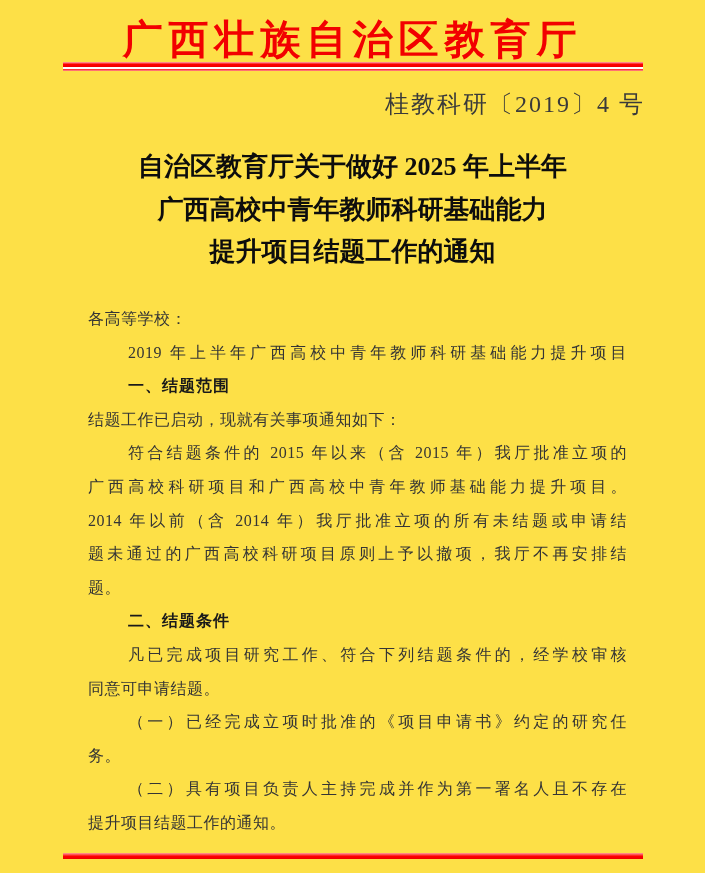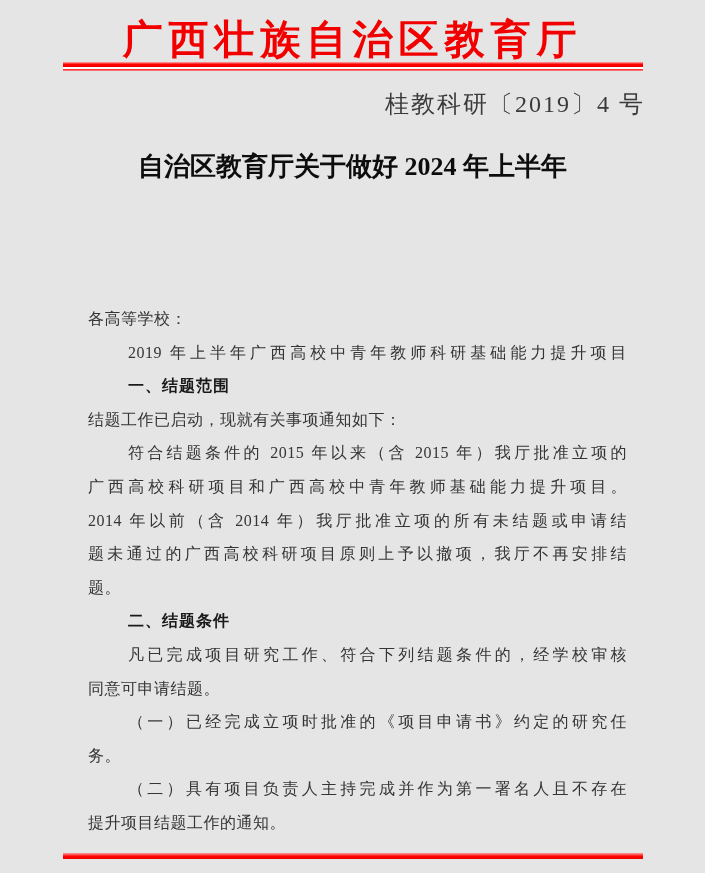--- a/index.html
+++ b/index.html
@@ -1,20 +1,20 @@
 <!DOCTYPE html>
 <html><head>
 <meta charset="utf-8">
 <style>
   html, body { margin: 0; padding: 0; background: #ffffff; }
   .page {
     position: relative;
     width: 705px;
     height: 873px;
-    background: #e5e5e5;
+    background: #fde047;
     font-family: "Liberation Serif", serif;
     overflow: hidden;
   }
 
   
   .agency {
     position: absolute;
     top: 12px; left: 0; right: 0;
     text-align: center;
     font-size: 40px;
@@ -88,21 +88,23 @@
 
   <div class="divider-top">
     <div class="bar-thick"></div>
     <div class="bar-gap"></div>
     <div class="bar-thin"></div>
   </div>
 
   <div class="doc-number">桂教科研〔2019〕4 号</div>
 
   <div class="doc-title">
-    <div class="title-line">自治区教育厅关于做好 2024 年上半年</div>
+    <div class="title-line">自治区教育厅关于做好 2025 年上半年</div>
+    <div class="title-line">广西高校中青年教师科研基础能力</div>
+    <div class="title-line">提升项目结题工作的通知</div>
   </div>
 
   <div class="body-block">
     <div class="line">各高等学校：</div>
     <div class="line indent fill">2019 年上半年广西高校中青年教师科研基础能力提升项目</div>
     <div class="line indent heading">一、结题范围</div>
     <div class="line">结题工作已启动，现就有关事项通知如下：</div>
     <div class="line indent fill">符合结题条件的 2015 年以来（含 2015 年）我厅批准立项的</div>
     <div class="line fill">广西高校科研项目和广西高校中青年教师基础能力提升项目。</div>
     <div class="line fill">2014 年以前（含 2014 年）我厅批准立项的所有未结题或申请结</div>

